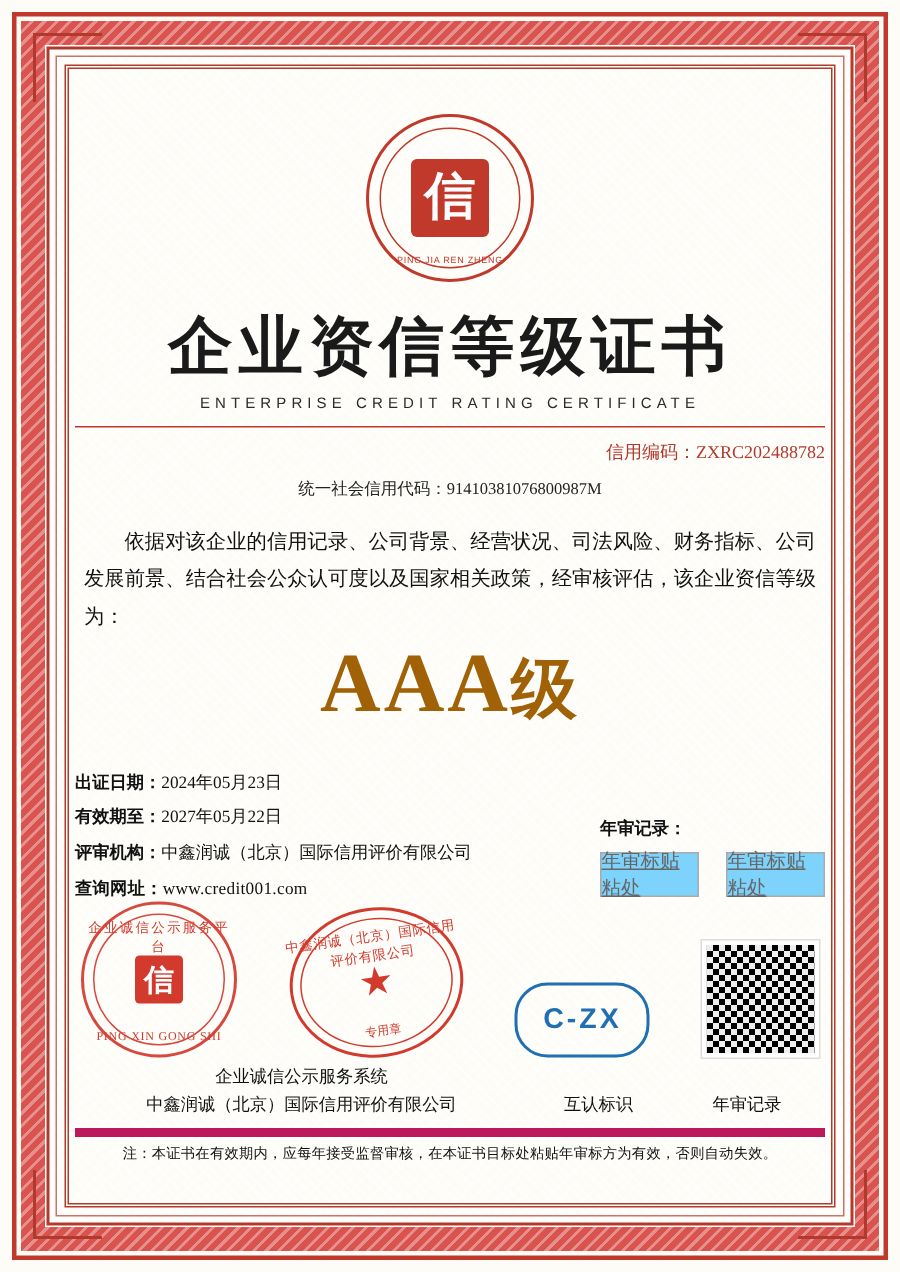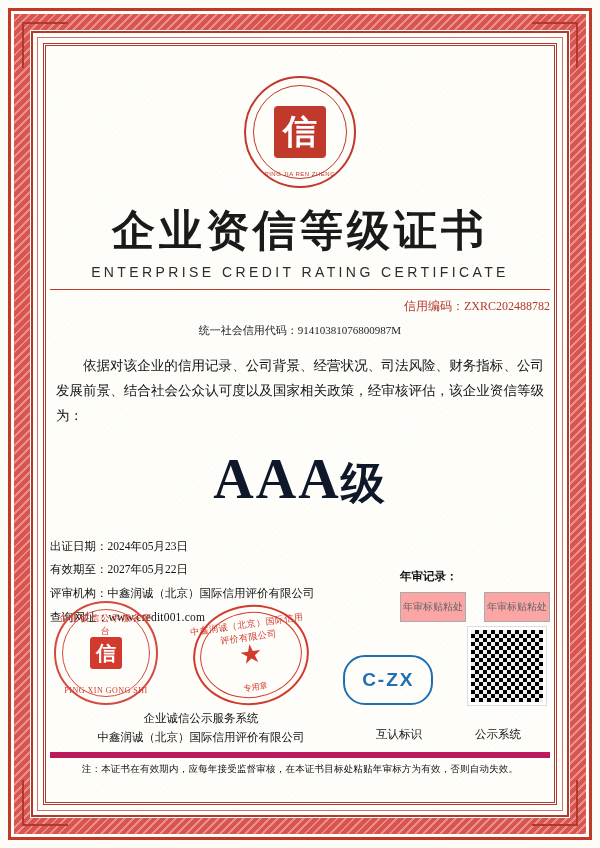--- a/index.html
+++ b/index.html
@@ -151,21 +151,21 @@
     font-family: "Liberation Serif", serif;
     font-size: 43px;
     font-weight: bold;
     letter-spacing: 4px;
     color: #1a1a1a;
   }
   .title-en {
     margin-top: 4px;
     text-align: center;
     font-family: "Liberation Sans", sans-serif;
-    font-size: 14px;
+    font-size: 10px;
     letter-spacing: 3.4px;
     color: #2b2b2b;
   }
   .title-rule {
     margin: 9px auto 0 auto;
     width: 100%;
     height: 1px;
     background: #c0392b;
   }
 
@@ -200,61 +200,61 @@
     margin: 16px 6px 0 6px;
     font-size: 13.5px;
     line-height: 1.85;
     color: #111;
     text-align: justify;
     text-indent: 2em;
   }
 
   
   .grade {
-    margin-top: 18px;
-    text-align: center;
-    color: #0f172a;
+    text-align: center;
+    color: #a16207;
     font-weight: bold;
     font-size: 56px;
     letter-spacing: 2px;
     font-family: "Liberation Serif", serif;
   }
   .grade .suffix { font-size: 44px; }
 
   
   .details {
     margin-top: 22px;
     display: flex;
     justify-content: space-between;
     align-items: flex-start;
   }
   .details-left {
     font-size: 11.5px;
     line-height: 2.05;
     color: #111;
   }
-  .details-left .row .k { font-weight: normal; }
+  .details-left .row .k { font-weight: bold; }
   .details-right {
     margin-top: 34px;
     font-size: 11.5px;
     color: #111;
     text-align: left;
   }
   .annual-label { font-weight: bold; margin-bottom: 8px; }
   .sticker-row { display: flex; gap: 18px; }
   .sticker {
     width: 64px;
     height: 28px;
     border: 1px solid #aaa;
     display: flex;
     align-items: center;
     justify-content: center;
-    font-size: 10px;
+    font-size: 13px;
     color: #666;
-    background: #fca5a5;
+    background: #7dd3fc;
+    text-decoration: underline;
   }
   .website { letter-spacing: 0.2px; }
 
   
   .footer {
     position: absolute;
     left: 0; right: 0;
     bottom: 22px;
   }
   .seal-row {
@@ -354,21 +354,21 @@
       repeating-linear-gradient(0deg, #111 0 4px, #fff 4px 8px),
       repeating-linear-gradient(90deg, #111 0 4px, #fff 4px 8px);
     background-blend-mode: difference;
     border: 3px solid #fff;
     outline: 1px solid #ddd;
   }
 
   .footer-captions {
     display: flex;
     justify-content: space-between;
-    align-items: flex-start;
+    align-items: center;
     padding: 4px 6px 0 6px;
   }
   .cap-left {
     font-size: 11.5px;
     line-height: 1.6;
     color: #111;
     text-align: center;
     width: 290px;
   }
   .cap-mid, .cap-right {
@@ -481,20 +481,20 @@
 
         <div class="qr"></div>
       </div>
 
       <div class="footer-captions">
         <div class="cap-left">
           <div>企业诚信公示服务系统</div>
           <div>中鑫润诚（北京）国际信用评价有限公司</div>
         </div>
         <div class="cap-mid">互认标识</div>
-        <div class="cap-right">公示系统</div>
+        <div class="cap-right">年审记录</div>
       </div>
 
       <div class="note">注：本证书在有效期内，应每年接受监督审核，在本证书目标处粘贴年审标方为有效，否则自动失效。</div>
     </div>
 
   </div>
 </div>
 
 </body></html>

